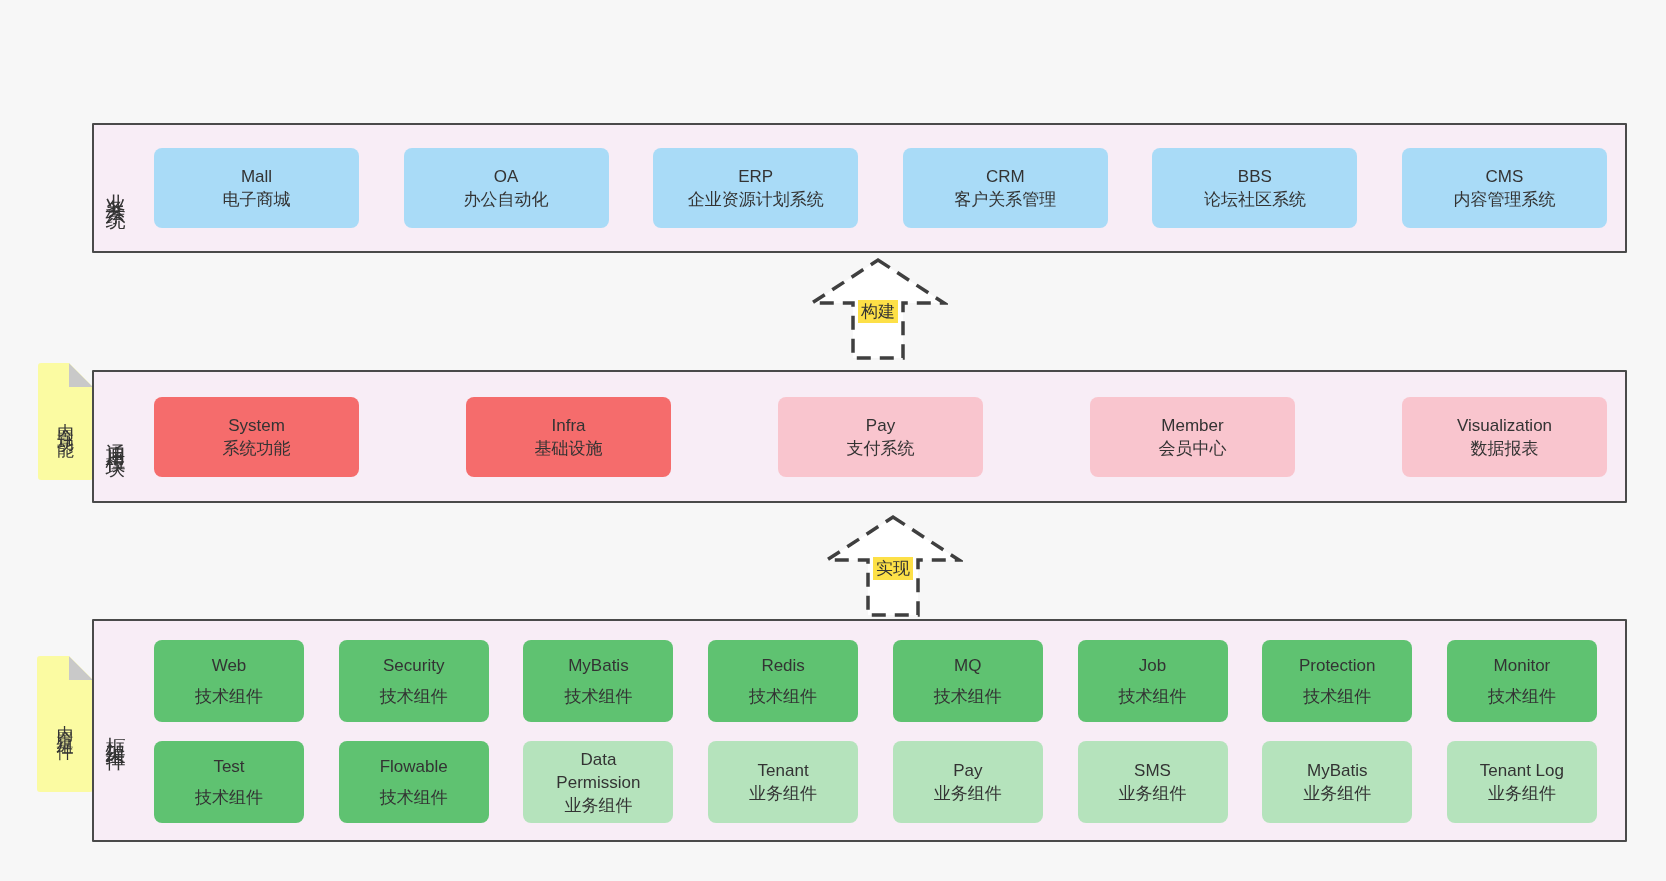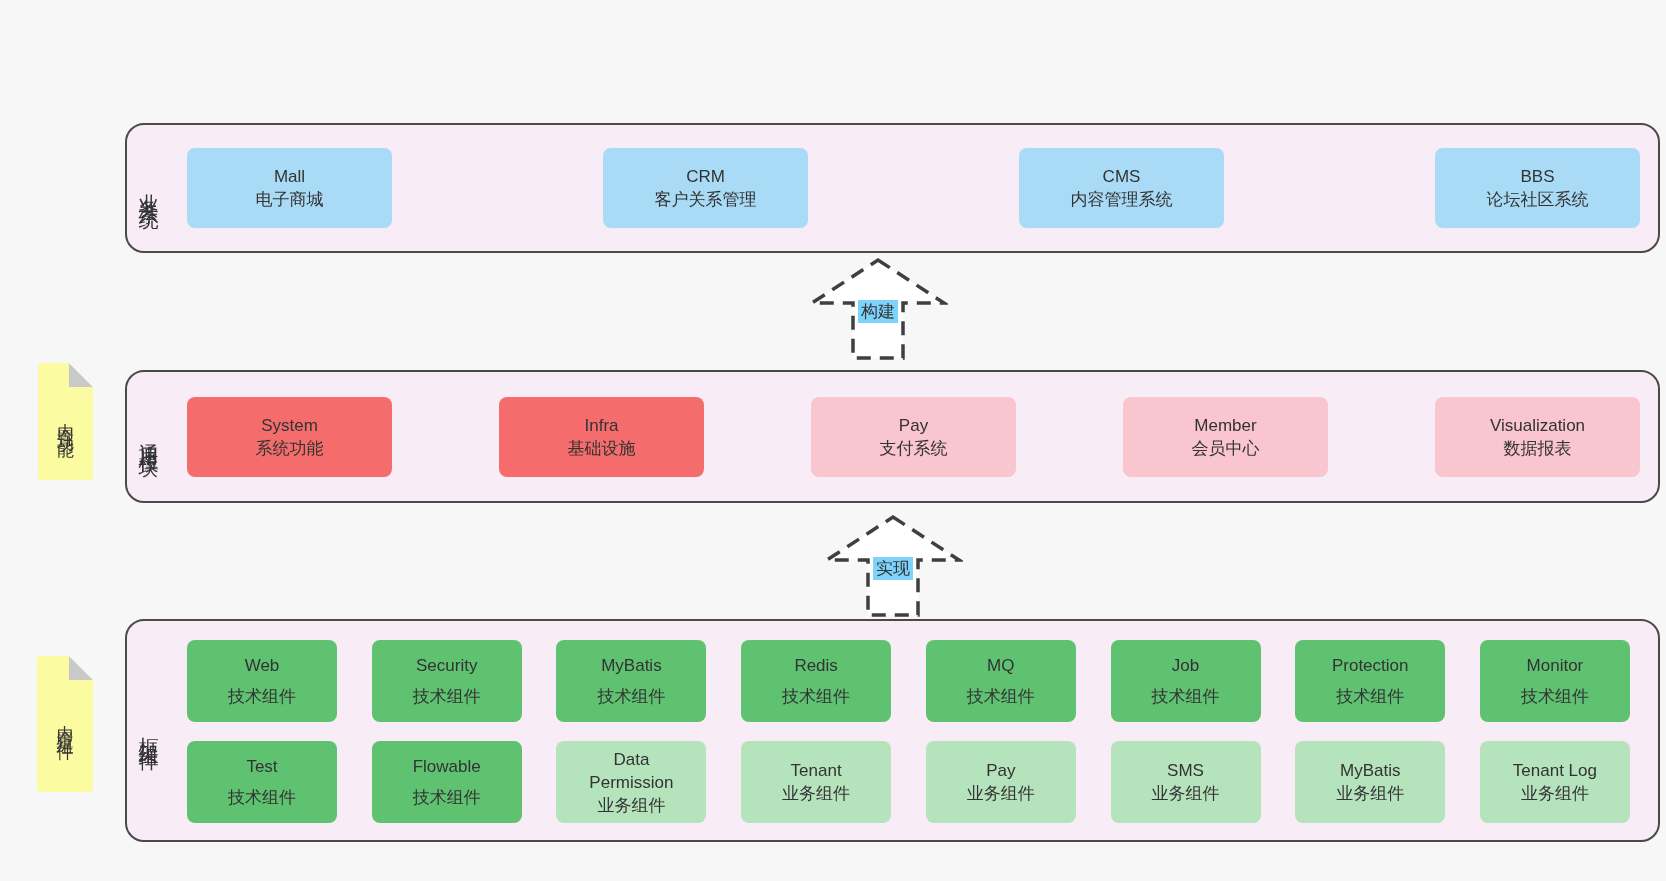--- a/index.html
+++ b/index.html
@@ -8,22 +8,21 @@
     font-family:"Liberation Sans","DejaVu Sans",sans-serif;
     background:#f7f7f7;
     position:relative;
     color:#333;
     overflow:hidden;
   }
   .band {
     position:absolute;
     background:#f8edf6;
     border:2px solid #4a4a4a;
-    border-radius:19px;
-    margin-left:33px;
+    border-radius:1px;
   }
   #band-business  { left:92px;  top:123px; width:1535px; height:130px; }
   #band-modules   { left:92px;  top:370px; width:1535px; height:133px; }
   #band-framework { left:92px;  top:619px; width:1535px; height:223px; }
 
   .band-label {
     position:absolute; left:9px; top:0; bottom:0;
     display:flex; align-items:center; justify-content:center;
     writing-mode:vertical-lr; text-orientation:upright;
     font-size:20px; letter-spacing:5px; color:#333;
@@ -69,47 +68,55 @@
   }
   #note-functions  { left:38px; top:363px; width:55px; height:117px; }
   #note-components { left:37px; top:656px; width:56px; height:136px; }
 
   .arrow {
     position:absolute; width:140px; height:106px;
   }
   .arrow svg { display:block; }
   .arrow-label {
     position:absolute; left:50%; top:44px; transform:translateX(-50%);
-    background:#7dd3fc; padding:0 3px;
+    background:#fde047; padding:0 3px;
     font-size:17px; color:#333; white-space:nowrap;
   }
   #arrow-build     { left:808px; top:256px; }
   #arrow-implement { left:823px; top:513px; }
 </style>
 </head>
 <body>
 
 <div class="band" id="band-business">
   <div class="band-label">业务系统</div>
   <div class="boxes">
     <div class="box wide blue">
       <span class="en">Mall</span>
       <span class="zh">电子商城</span>
     </div>
     <div class="box wide blue">
+      <span class="en">OA</span>
+      <span class="zh">办公自动化</span>
+    </div>
+    <div class="box wide blue">
+      <span class="en">ERP</span>
+      <span class="zh">企业资源计划系统</span>
+    </div>
+    <div class="box wide blue">
       <span class="en">CRM</span>
       <span class="zh">客户关系管理</span>
     </div>
     <div class="box wide blue">
+      <span class="en">BBS</span>
+      <span class="zh">论坛社区系统</span>
+    </div>
+    <div class="box wide blue">
       <span class="en">CMS</span>
       <span class="zh">内容管理系统</span>
-    </div>
-    <div class="box wide blue">
-      <span class="en">BBS</span>
-      <span class="zh">论坛社区系统</span>
     </div>
   </div>
 </div>
 
 <div class="arrow" id="arrow-build">
   <svg width="140" height="106" viewBox="0 0 140 106">
     <path d="M70 4 L136 47 L95 47 L95 102 L45 102 L45 47 L4 47 Z" fill="#ffffff" stroke="#3f3f3f" stroke-width="3.5" stroke-dasharray="14 9" stroke-linejoin="miter"></path>
   </svg>
   <span class="arrow-label">构建</span>
 </div>

